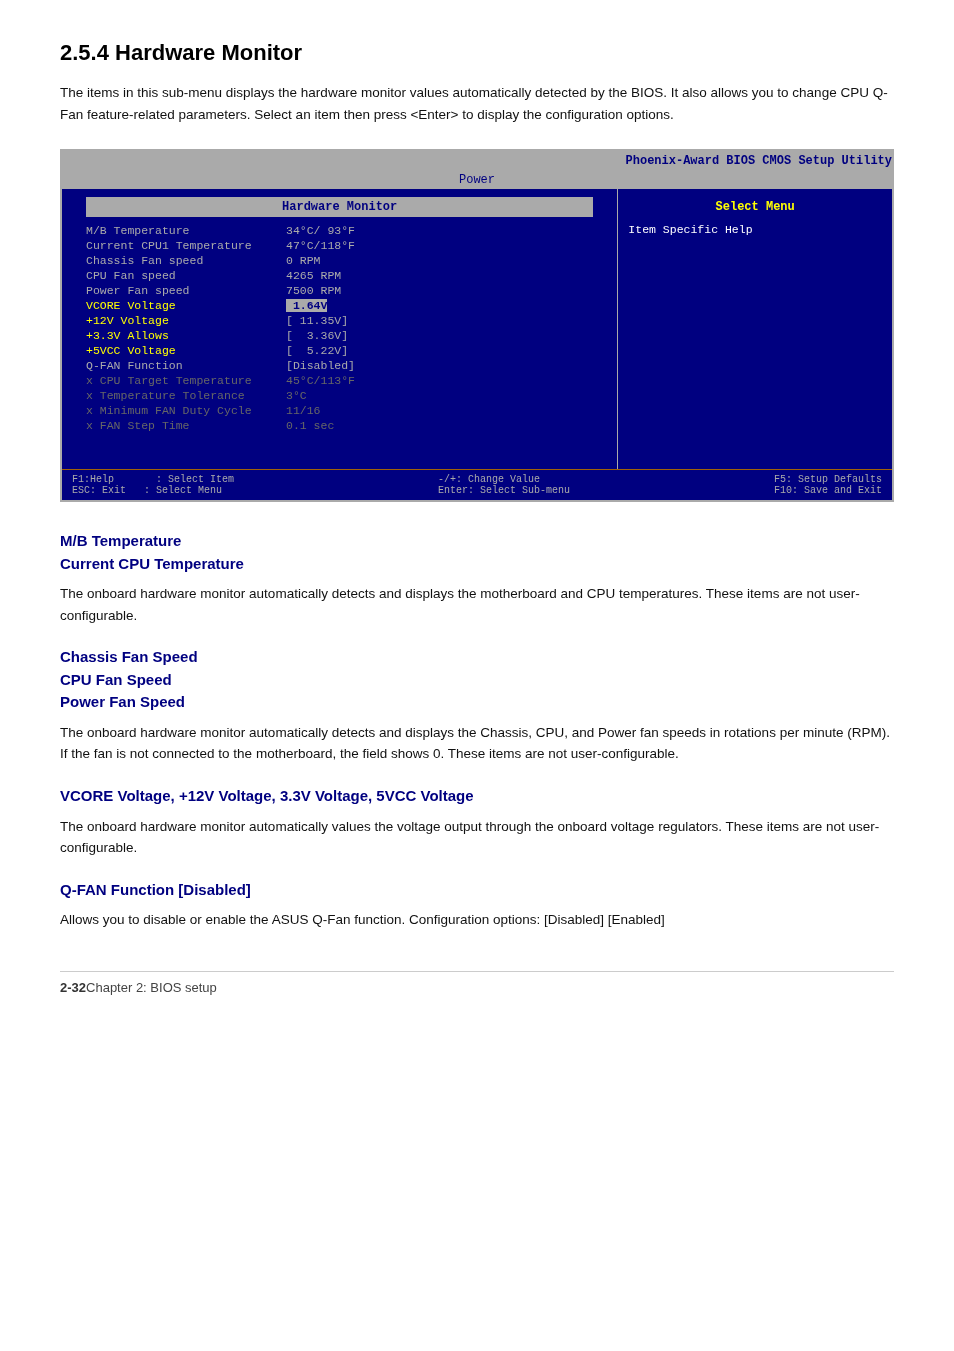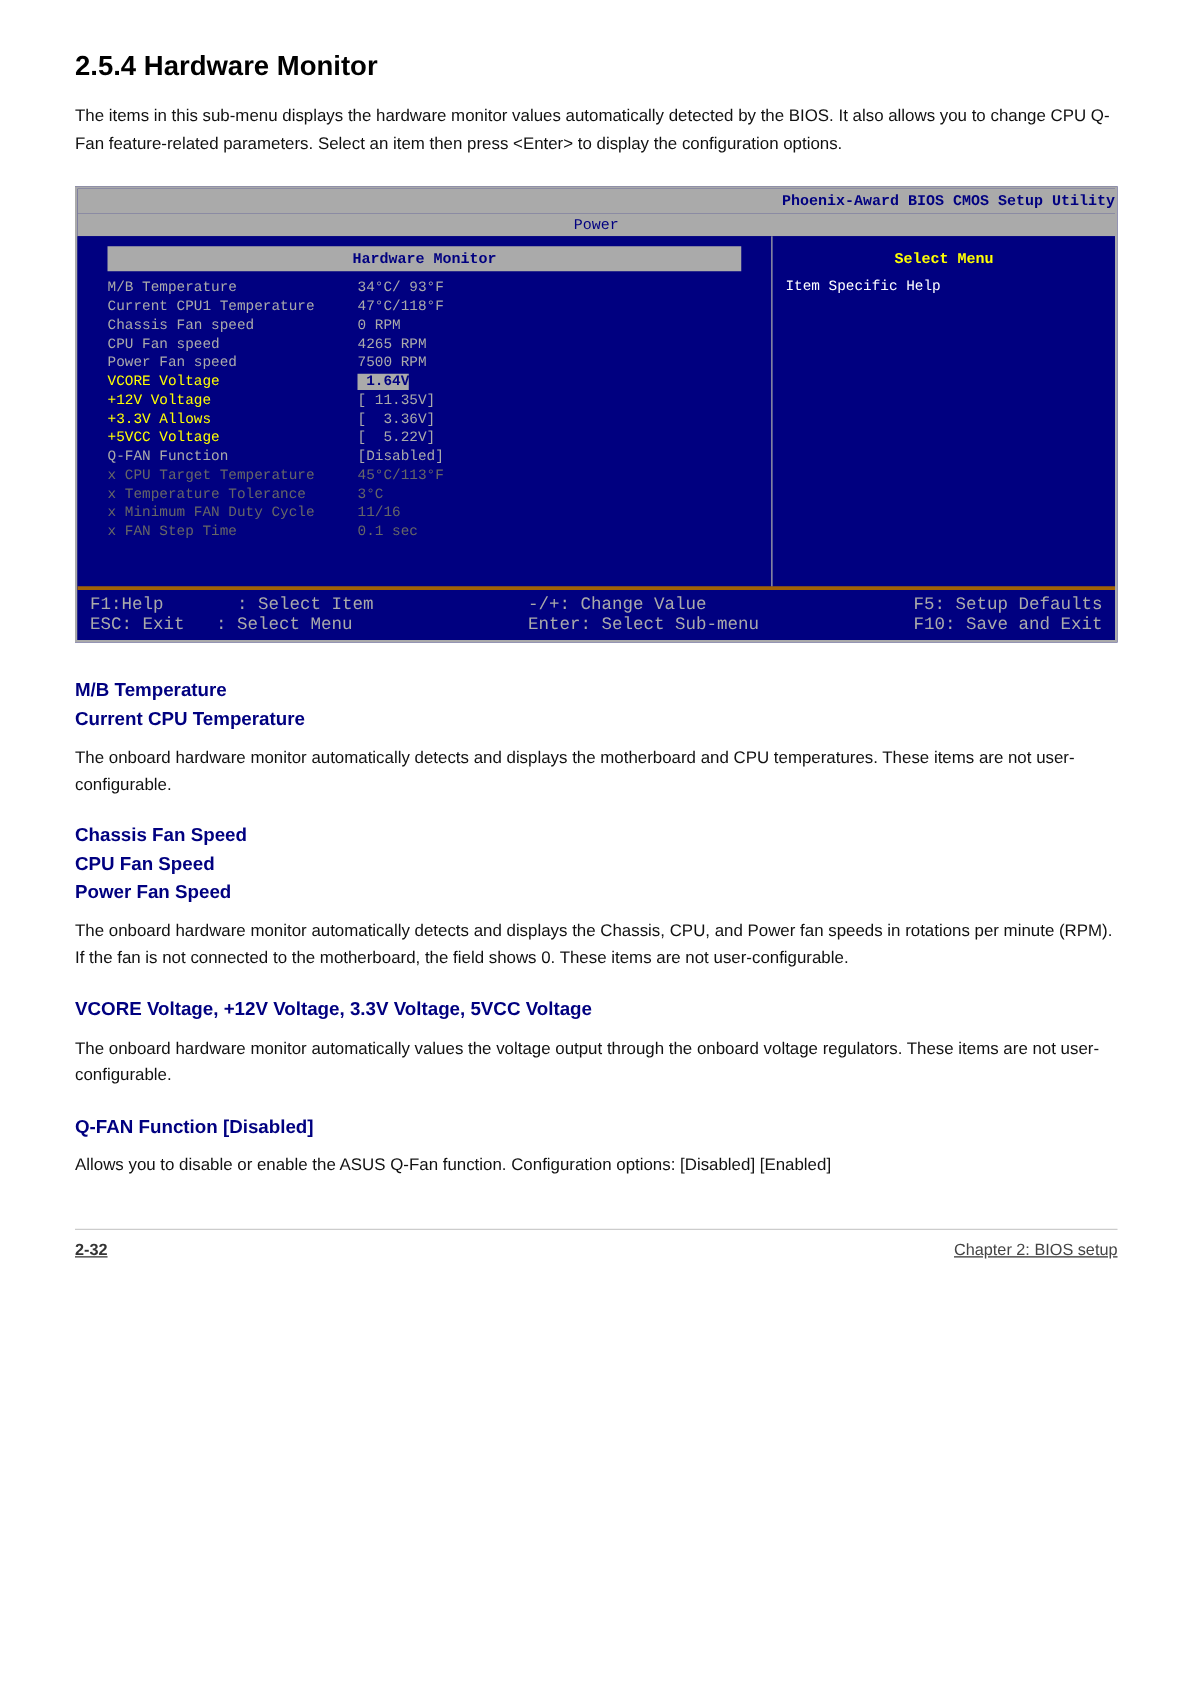--- a/index.html
+++ b/index.html
@@ -124,22 +124,22 @@
       font-size: 11.5px;
     }
 
     .bios-footer {
       background: #000080;
       color: #aaaaaa;
       display: flex;
       flex-direction: row;
       justify-content: space-between;
       padding: 4px 10px;
-      border-top: 3px solid #a16207;
-      font-size: 14px;
+      border-top: 1px solid #a16207;
+      font-size: 10px;
     }
 
     .bios-footer-col {
       display: flex;
       flex-direction: column;
     }
 
     
     .section-heading {
       font-size: 15px;
@@ -178,27 +178,25 @@
       color: #000080;
       margin-bottom: 8px;
       margin-top: 20px;
       line-height: 1.5;
     }
 
     
     .page-footer {
       display: flex;
       flex-direction: row;
-      justify-content: space-between;
       margin-top: 40px;
       padding-top: 8px;
       border-top: 1px solid #ccc;
       font-size: 13px;
       color: #333;
-      text-decoration: underline;
     }
 
     .page-number {
       font-weight: bold;
     }
 
     .chapter-label {
       color: #444;
     }
 

